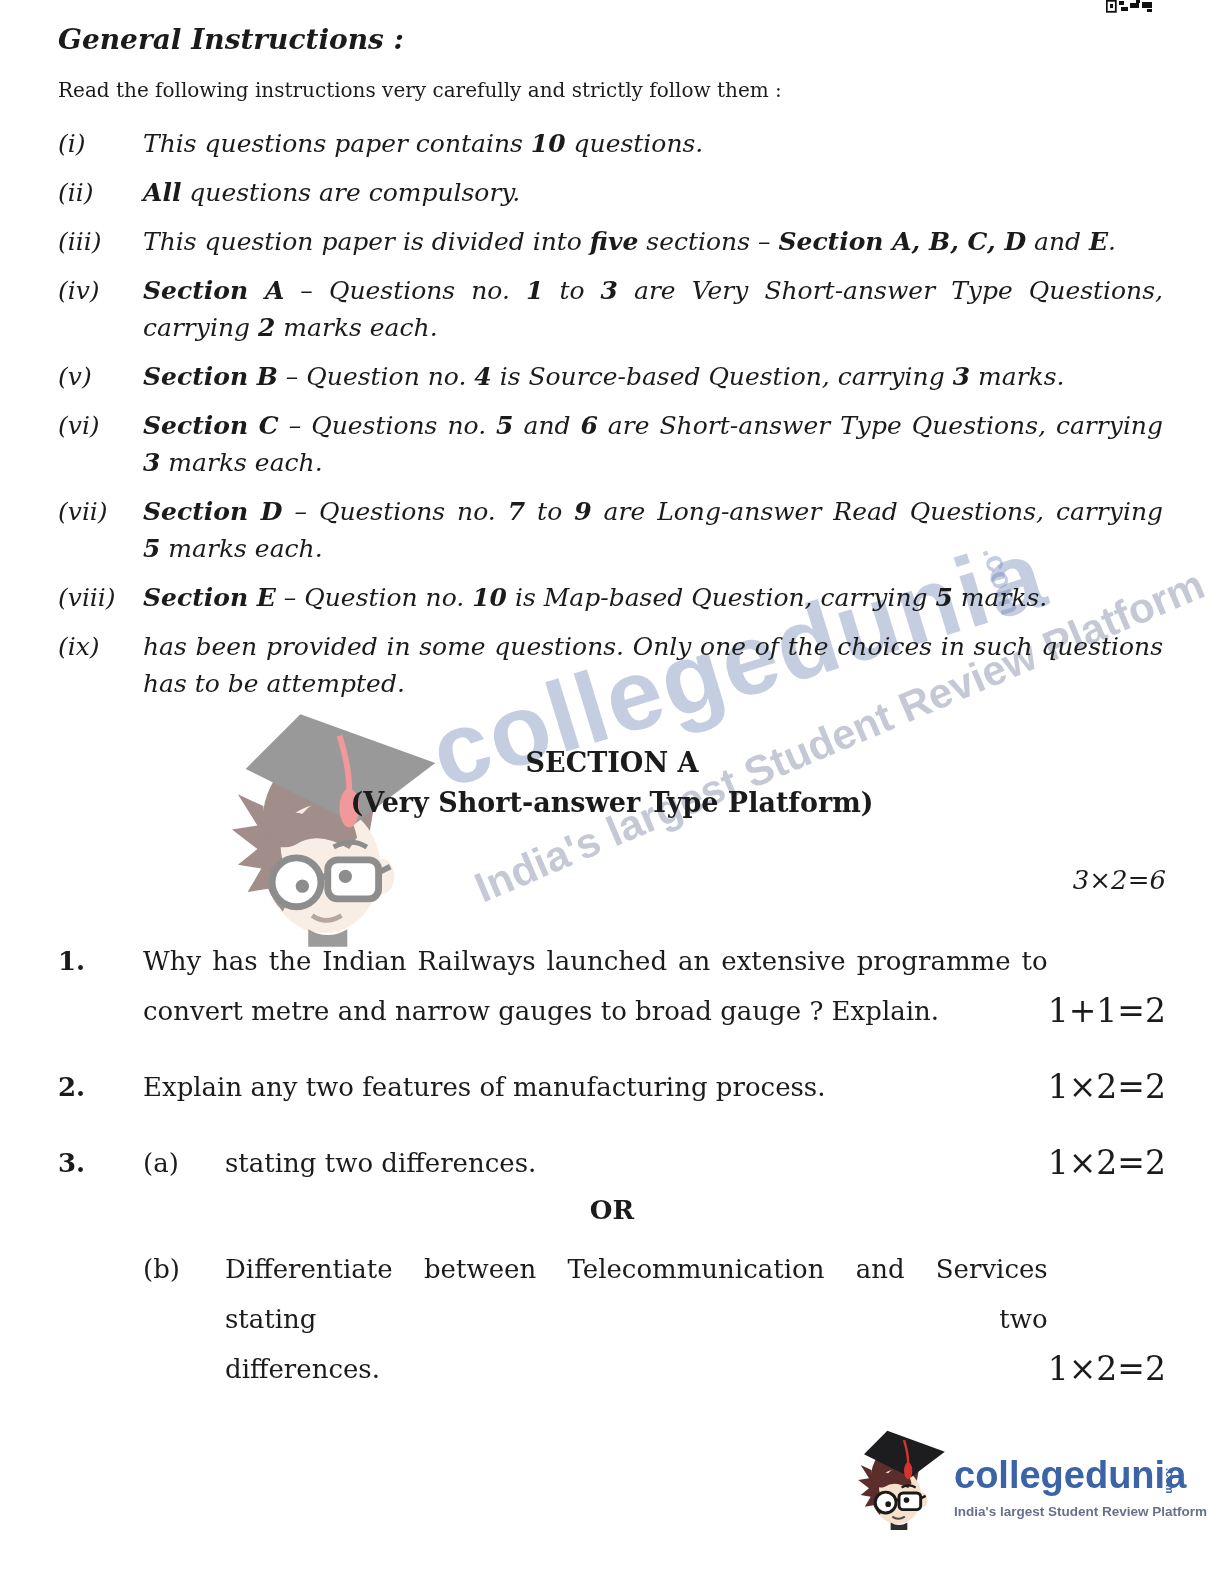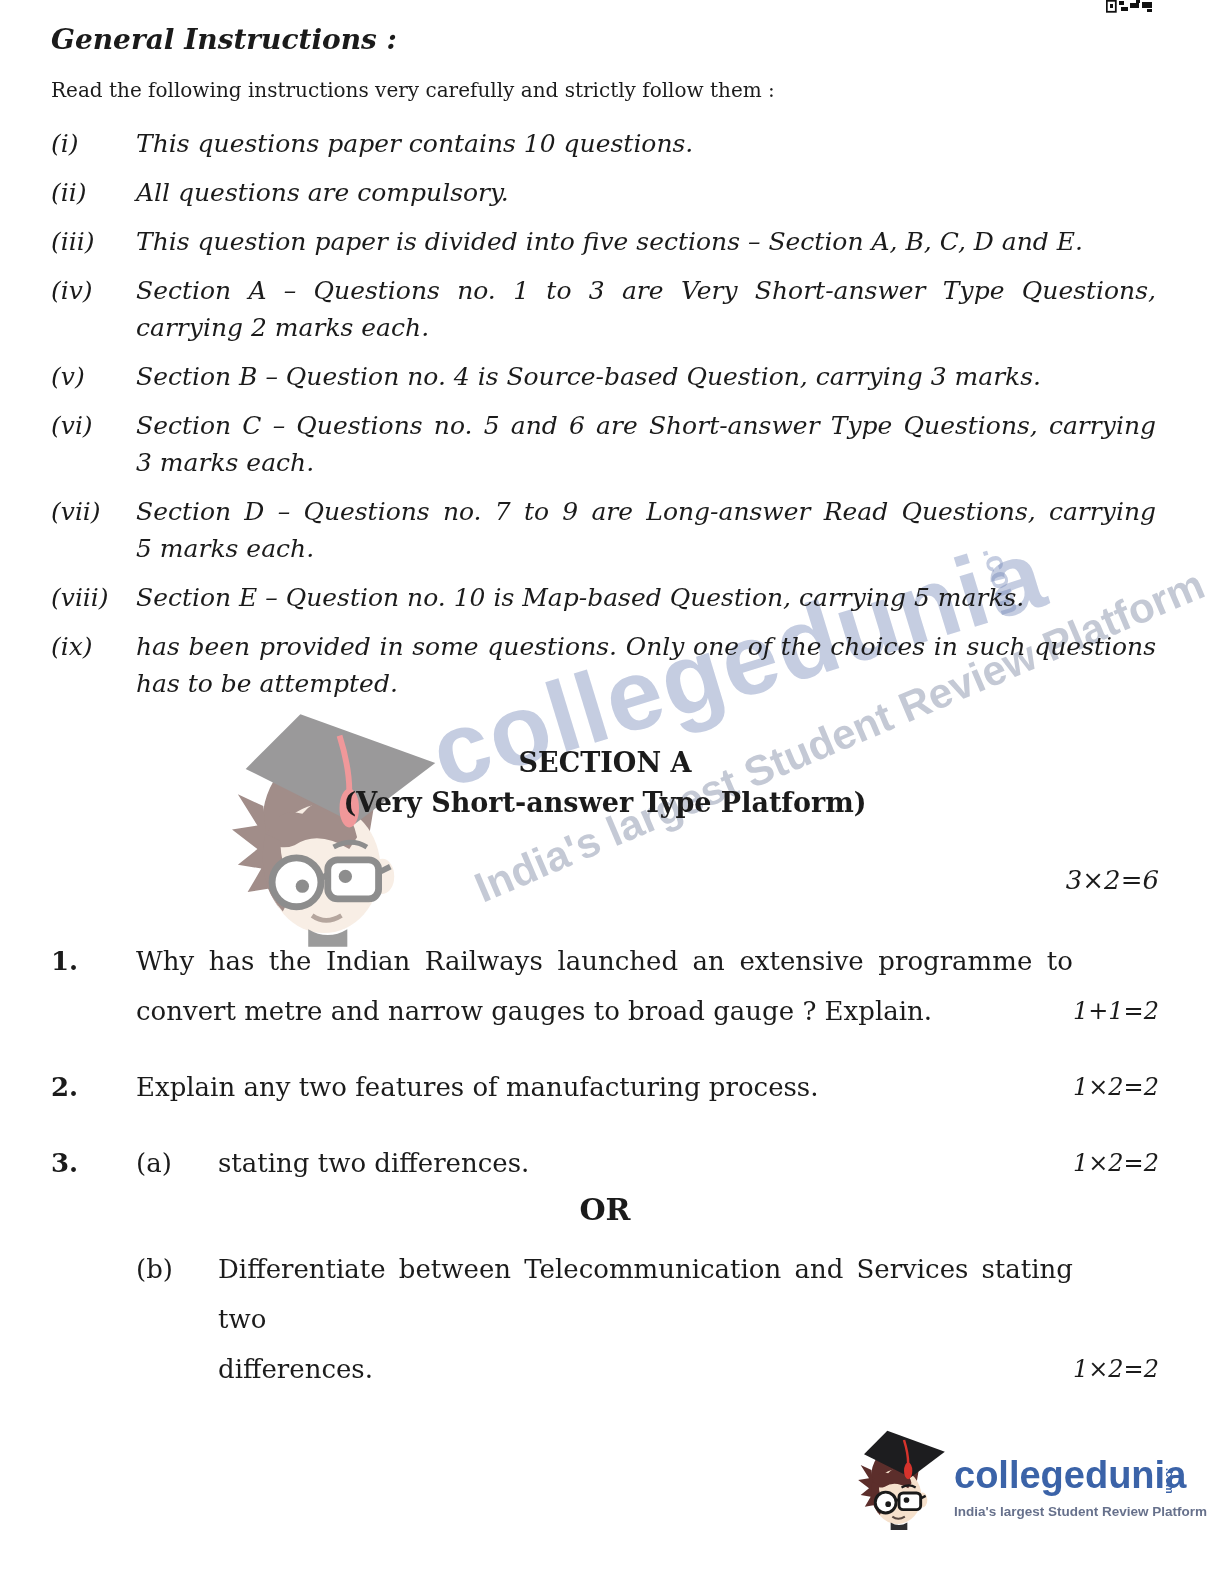--- a/index.html
+++ b/index.html
@@ -1,48 +1,48 @@
 <!DOCTYPE html>
 <html><head>
 <meta charset="utf-8">
 <style>
   html,body{margin:0;padding:0;background:#e8e8e8;}
   .page{position:relative;width:1227px;height:1583px;background:#ffffff;margin:0 auto;
         font-family:"DejaVu Serif","Liberation Serif",serif;color:#1b1b1b;overflow:hidden;}
 
   
-  .content{position:absolute;left:51px;top:20px;width:1108px;z-index:2;}
+  .content{position:absolute;left:58px;top:20px;width:1108px;z-index:2;}
 
   .gi-title{font-size:28px;font-weight:bold;font-style:italic;line-height:40px;margin:0 0 12px 0;}
   .gi-subtitle{font-size:20px;line-height:36px;margin:0 0 17px 0;}
 
   .instr-row{display:flex;font-style:italic;font-size:25px;line-height:37px;margin-bottom:12px;}
   .instr-num{flex:0 0 85px;}
   .instr-body{width:1020px;}
 
   .line{display:block;}
   .line.j{text-align:justify;text-align-last:justify;}
-  .bd{font-weight:normal;}
+  .bd{font-weight:bold;}
 
   .section-heading{text-align:center;font-weight:bold;font-size:27px;line-height:38px;margin-top:42px;}
   .section-subheading{text-align:center;font-weight:bold;font-size:27px;line-height:38px;margin-top:2px;}
 
   .attempt-row{display:flex;font-style:italic;font-size:26px;line-height:37px;margin-top:40px;}
   .attempt-text{flex:0 0 auto;}
   .attempt-marks{flex:1;text-align:right;}
 
   .q-row{display:flex;font-size:26px;line-height:50px;margin-top:26px;}
   .q-row.first{margin-top:37px;}
   .q-num{flex:0 0 85px;font-weight:bold;}
   .q-sub{flex:0 0 82px;}
   .q-body{width:962px;}
   .q-row.has-sub .q-body{width:880px;}
-  .q-marks{flex:1;text-align:left;font-style:italic;font-size:24px;align-self:flex-end;line-height:50px;}
-
-  .or-divider{text-align:center;font-weight:bold;font-size:30px;line-height:36px;margin-top:4px;}
+  .q-marks{flex:1;text-align:left;font-size:33px;align-self:flex-end;line-height:50px;}
+
+  .or-divider{text-align:center;font-weight:bold;font-size:26px;line-height:36px;margin-top:4px;}
   .q-row.after-or{margin-top:16px;}
 
   
   .watermark{position:absolute;left:0;top:0;width:100%;height:100%;z-index:1;pointer-events:none;}
   .wm-brand{position:absolute;left:450px;top:700px;height:107px;line-height:107px;
             font-family:"Liberation Sans","DejaVu Sans",sans-serif;font-weight:bold;font-size:100px;
             letter-spacing:2px;color:rgba(111,130,180,0.40);transform:rotate(-17deg);transform-origin:0 100%;
             white-space:nowrap;}
   .wm-com{position:absolute;left:1008px;top:542px;font-family:"Liberation Sans",sans-serif;font-weight:bold;
           font-size:30px;color:rgba(111,130,180,0.40);transform:rotate(73deg);transform-origin:0 0;}

